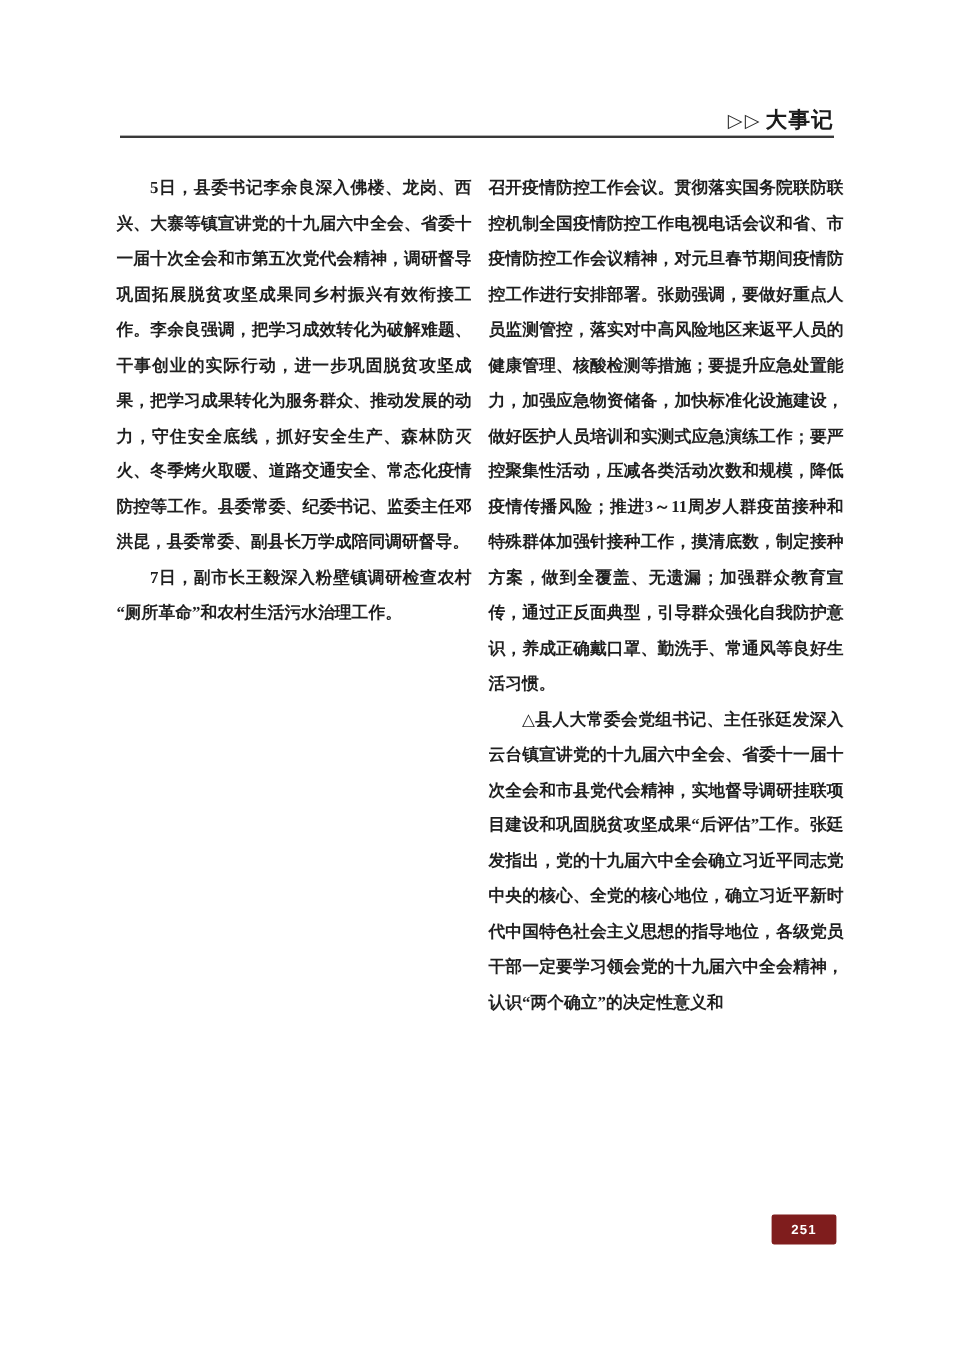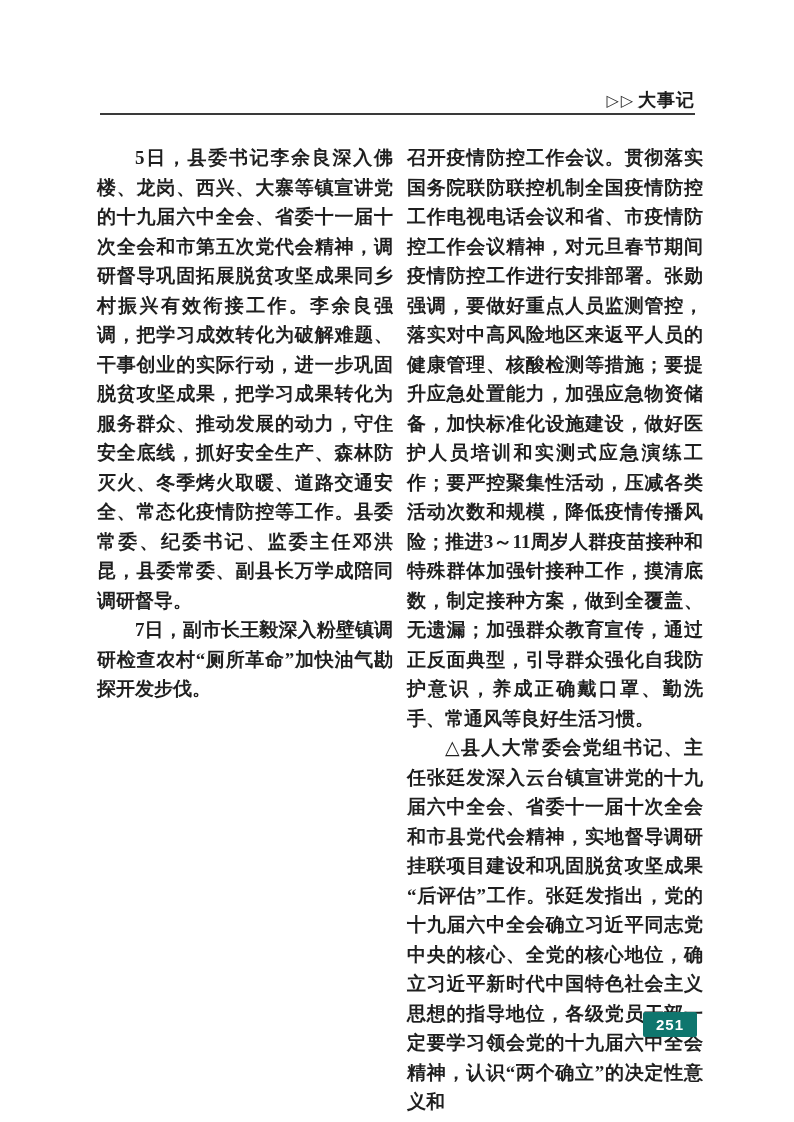--- a/index.html
+++ b/index.html
@@ -44,39 +44,39 @@
     width: 606px;
     display: flex;
     gap: 14px;
   }
   .col {
     flex: 1;
     min-width: 0;
   }
   .col p {
     margin: 0;
-    font-size: 19px;
+    font-size: 14px;
     line-height: 29.5px;
     text-align: justify;
     text-justify: inter-ideograph;
     color: #1f1f1f;
     font-weight: bold;
     word-break: break-all;
   }
   .col p.indent { text-indent: 2em; }
   .page-number {
     position: absolute;
     left: 643px;
     top: 1012px;
     width: 54px;
     height: 25px;
-    background: #0f766e;
+    background: #7f1d1d;
     border-radius: 2px;
     color: #ffffff;
-    font-size: 15px;
+    font-size: 11px;
     font-weight: bold;
     display: flex;
     align-items: center;
     justify-content: center;
     font-family: "Liberation Sans", "DejaVu Sans", sans-serif;
     letter-spacing: 1px;
   }
 </style>
 </head>
 <body>
@@ -85,21 +85,21 @@
 
   <div class="running-head">
     <span class="arrows">▷▷</span><span>大事记</span>
   </div>
 
   <div class="header-rule"></div>
 
   <div class="columns">
     <div class="col">
       <p class="indent">5日，县委书记李余良深入佛楼、龙岗、西兴、大寨等镇宣讲党的十九届六中全会、省委十一届十次全会和市第五次党代会精神，调研督导巩固拓展脱贫攻坚成果同乡村振兴有效衔接工作。李余良强调，把学习成效转化为破解难题、干事创业的实际行动，进一步巩固脱贫攻坚成果，把学习成果转化为服务群众、推动发展的动力，守住安全底线，抓好安全生产、森林防灭火、冬季烤火取暖、道路交通安全、常态化疫情防控等工作。县委常委、纪委书记、监委主任邓洪昆，县委常委、副县长万学成陪同调研督导。</p>
-      <p class="indent">7日，副市长王毅深入粉壁镇调研检查农村“厕所革命”加快油气勘探开发步伐。</p>
+      <p class="indent">7日，副市长王毅深入粉壁镇调研检查农村“厕所革命”和农村生活污水治理工作。</p>
     </div>
     <div class="col">
       <p>召开疫情防控工作会议。贯彻落实国务院联防联控机制全国疫情防控工作电视电话会议和省、市疫情防控工作会议精神，对元旦春节期间疫情防控工作进行安排部署。张勋强调，要做好重点人员监测管控，落实对中高风险地区来返平人员的健康管理、核酸检测等措施；要提升应急处置能力，加强应急物资储备，加快标准化设施建设，做好医护人员培训和实测式应急演练工作；要严控聚集性活动，压减各类活动次数和规模，降低疫情传播风险；推进3～11周岁人群疫苗接种和特殊群体加强针接种工作，摸清底数，制定接种方案，做到全覆盖、无遗漏；加强群众教育宣传，通过正反面典型，引导群众强化自我防护意识，养成正确戴口罩、勤洗手、常通风等良好生活习惯。</p>
       <p class="indent">△县人大常委会党组书记、主任张廷发深入云台镇宣讲党的十九届六中全会、省委十一届十次全会和市县党代会精神，实地督导调研挂联项目建设和巩固脱贫攻坚成果“后评估”工作。张廷发指出，党的十九届六中全会确立习近平同志党中央的核心、全党的核心地位，确立习近平新时代中国特色社会主义思想的指导地位，各级党员干部一定要学习领会党的十九届六中全会精神，认识“两个确立”的决定性意义和</p>
     </div>
   </div>
 
   <div class="page-number">251</div>
 
 </div>

